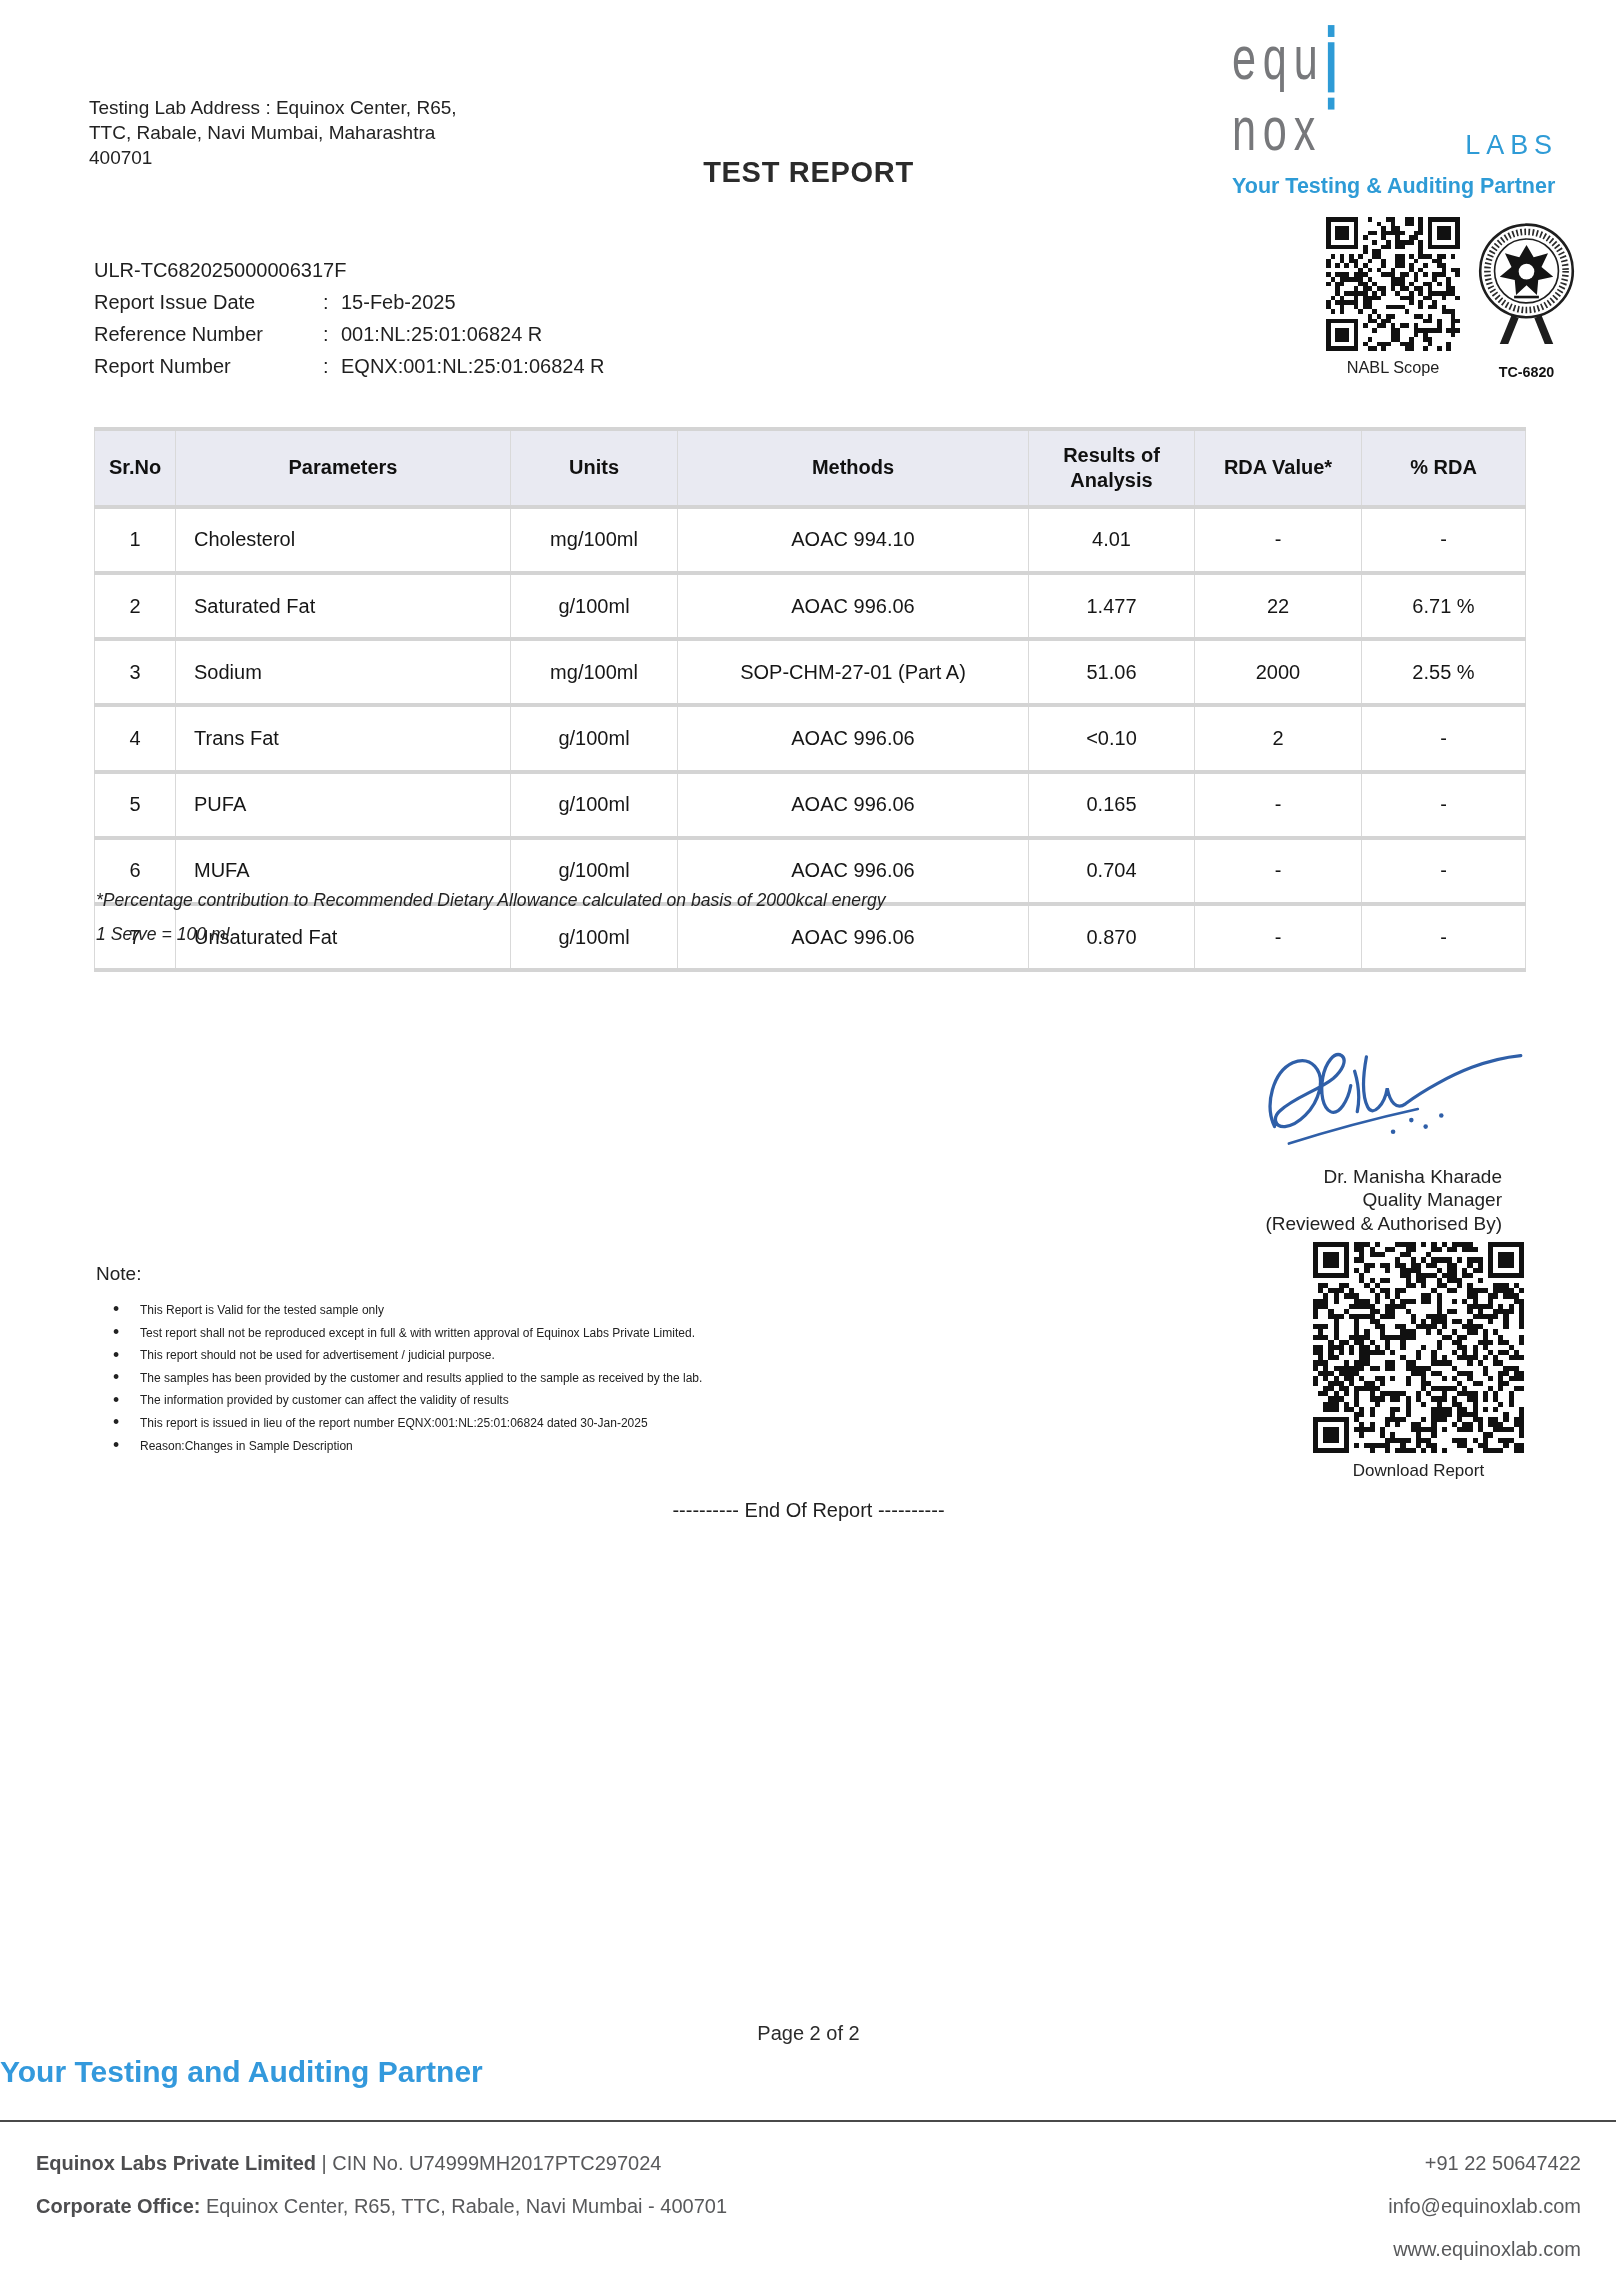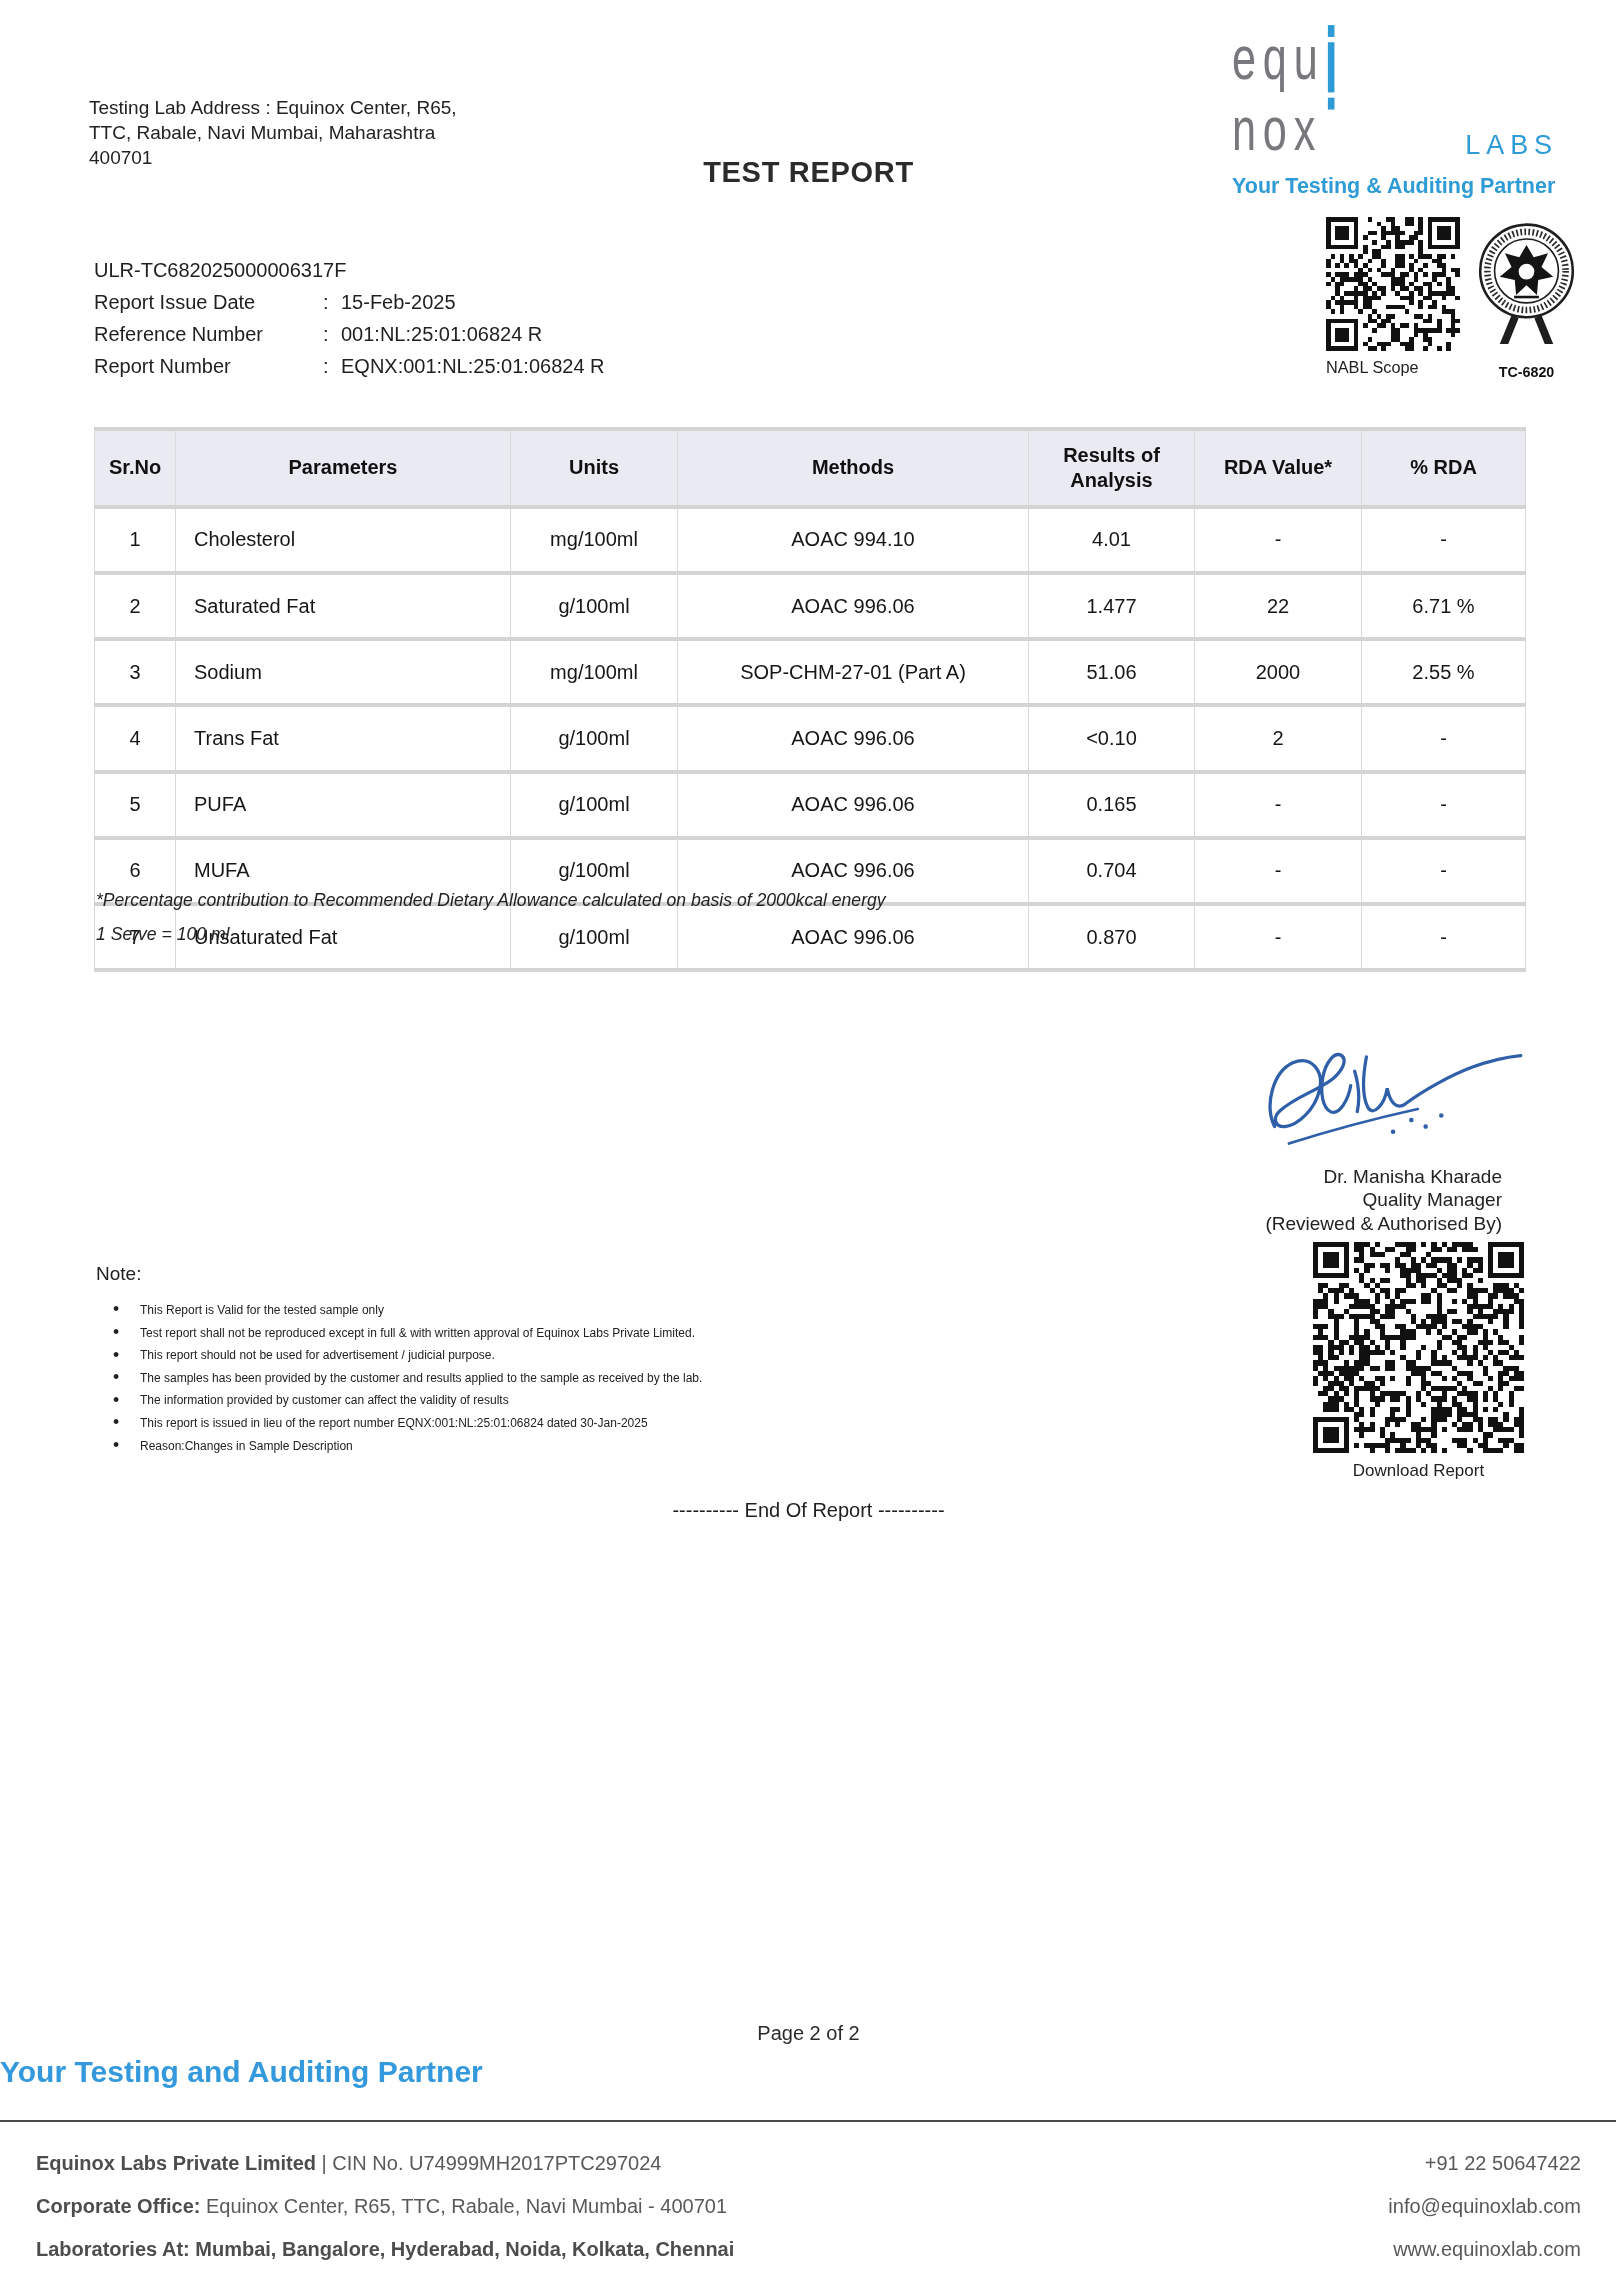--- a/index.html
+++ b/index.html
@@ -23,21 +23,21 @@
   .logo-labs{font-size:27px;font-weight:normal;color:#2E9BD6;letter-spacing:5.9px;margin-left:26px;padding-bottom:3.9px;}
   .logo-tagline{display:block;margin-top:9px;font-size:21.5px;font-weight:bold;color:#2E9BD6;}
 
   
   .meta{left:94px;top:254px;font-size:20px;line-height:32px;color:#1f1f1f;}
   .meta-row{display:flex;}
   .meta-label{width:229px;}
   .meta-sep{width:18px;}
 
   
-  .nabl-qr{left:1326px;top:217px;width:134px;text-align:left;}
+  .nabl-qr{left:1326px;top:217px;width:134px;text-align:center;}
   .nabl-qr .qr{width:134px;height:134px;}
   .qr-label{font-size:16.3px;margin-top:6.5px;color:#222;}
   .nabl-seal{left:1475px;top:220px;width:103px;text-align:center;}
   .seal-label{font-size:14.3px;font-weight:bold;margin-top:14px;color:#111;}
   .qr svg{width:100%;height:100%;display:block;}
 
   
   .report-table{left:94px;top:427px;}
   table{border-collapse:collapse;table-layout:fixed;width:1430px;}
   th,td{border-left:1.3px solid #D9D9D9;border-right:1.3px solid #D9D9D9;
@@ -288,21 +288,20 @@
 
   <div class="abs end-report">----------  End Of Report  ----------</div>
 
   <div class="abs page-num">Page 2 of 2</div>
   <div class="abs tagline-bottom">Your Testing and Auditing Partner</div>
   <div class="abs footer-divider"></div>
 
   <div class="abs footer-left">
     <div><span class="fb">Equinox Labs Private Limited</span><span> | CIN No. U74999MH2017PTC297024</span></div>
     <div><span class="fb">Corporate Office:</span><span> Equinox Center, R65, TTC, Rabale, Navi Mumbai - 400701</span></div>
-    <div class="fb">Laboratories At: Mumbai, Bangalore, Hyderabad, Noida, Kolkata, Chennai</div>
   </div>
 
   <div class="abs footer-right">
     <div>+91 22 50647422</div>
     <div>info@equinoxlab.com</div>
     <div>www.equinoxlab.com</div>
   </div>
 
 </div>
 

